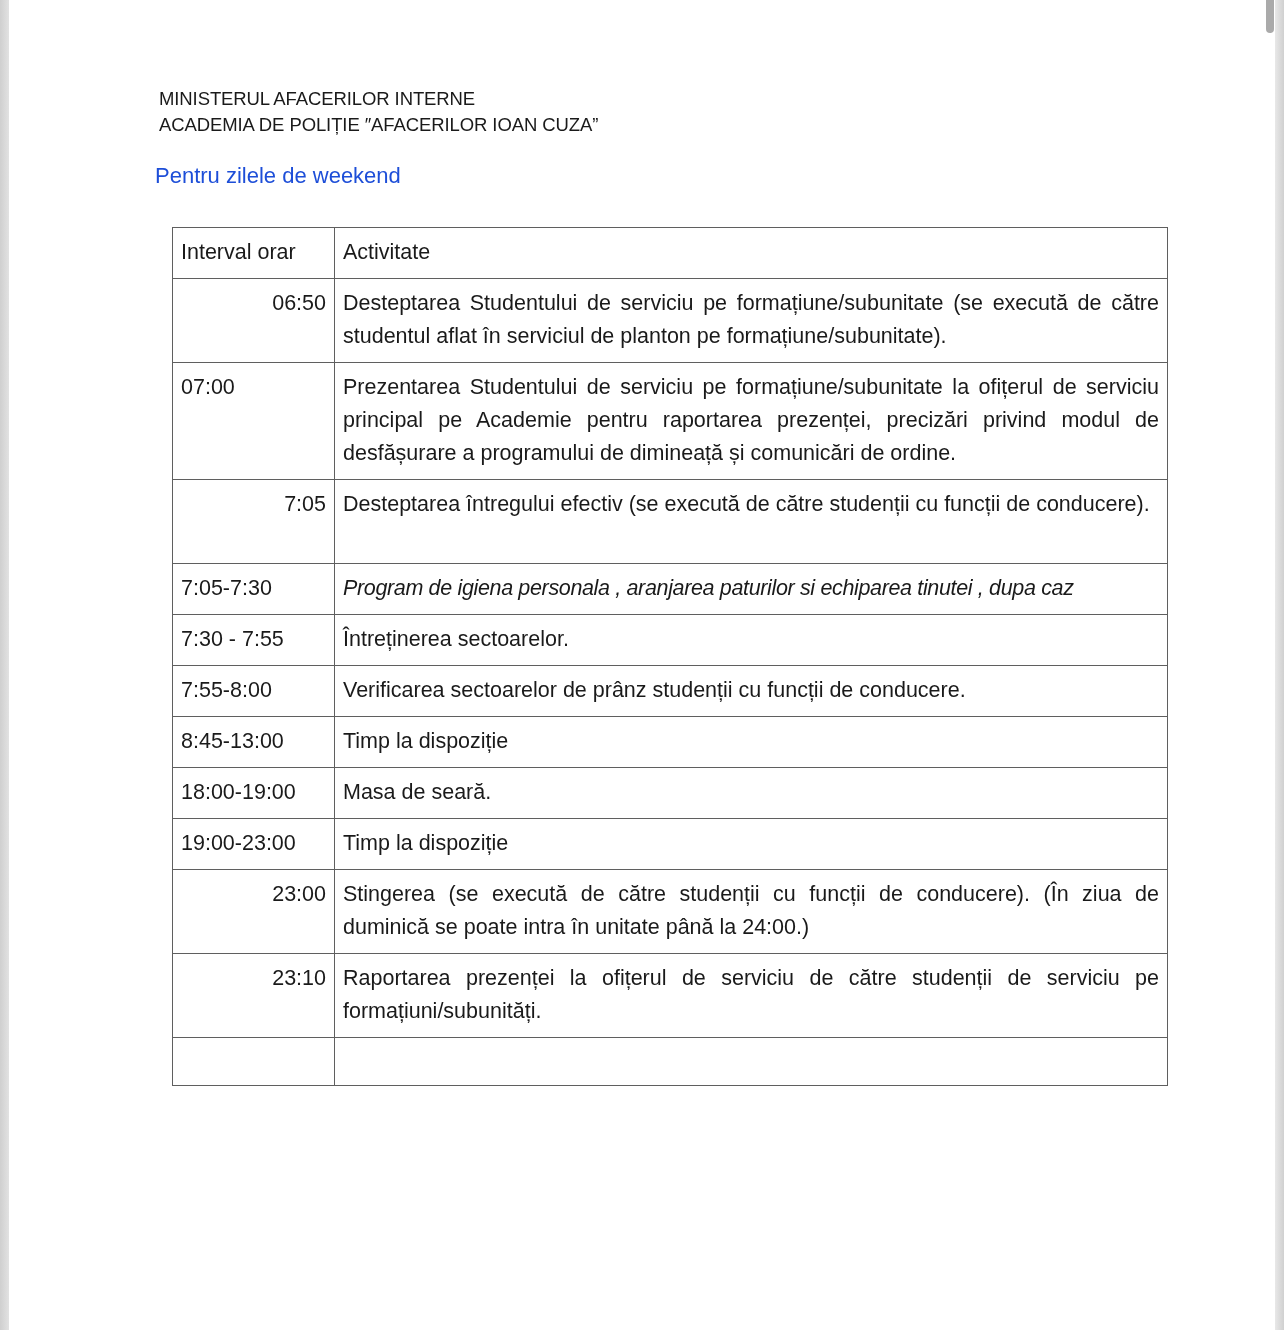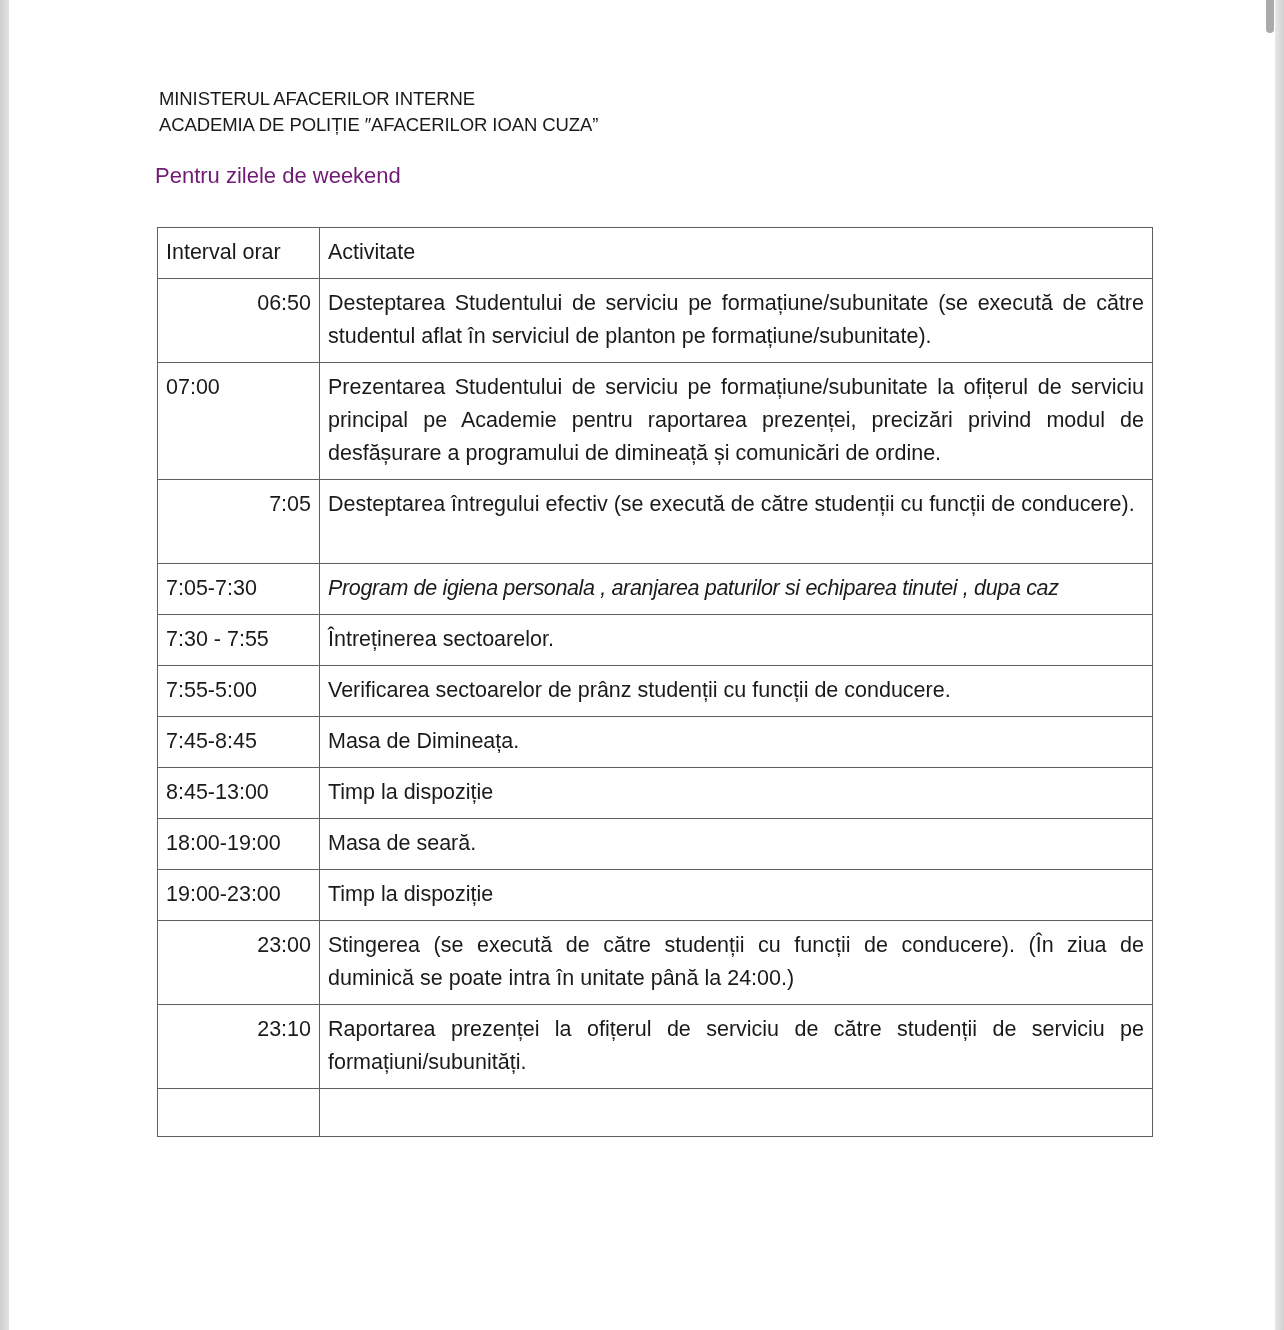--- a/index.html
+++ b/index.html
@@ -11,23 +11,23 @@
   }
   .gutter-left { position:absolute; left:0; top:0; width:9px; height:1330px;
     background:linear-gradient(to right,#cfcfcf,#e2e2e2); }
   .gutter-right { position:absolute; left:1275px; top:0; width:9px; height:1330px;
     background:linear-gradient(to right,#e8e8e8,#d0d0d0); }
   .page { position:absolute; left:9px; top:0; width:1266px; height:1330px; background:#ffffff; }
   .scroll-thumb { position:absolute; left:1266px; top:0; width:8px; height:33px;
     background:#aaaaaa; border-radius:0 0 5px 5px; }
   .header { position:absolute; left:159px; top:57px; color:#1a1a1a;
     font-size:18.5px; line-height:26px; letter-spacing:-0.1px;margin-top:29px; }
-  .subtitle { position:absolute; left:155px; top:163px; color:#701a75; font-size:22px;text-align:center; }
+  .subtitle { position:absolute; left:155px; top:163px; color:#1d4ed8; font-size:22px;text-align:center; }
   table.schedule {
-    position:absolute; left:157px; top:227px; width:996px;
+    position:absolute; left:172px; top:227px; width:996px;
     border-collapse:collapse; table-layout:fixed; color:#1a1a1a;
     font-size:21.5px; line-height:33px;
   }
   table.schedule td {
     border:1.5px solid #5f5f5f; vertical-align:top;
     padding:8px 8px 8px 8px;
   }
   table.schedule td.col-time { width:145px; }
   table.schedule td.col-act { text-align:justify; }
   tr.h1 td { height:34px; }
@@ -70,26 +70,22 @@
     </tr>
     <tr class="h1">
       <td class="col-time">7:05-7:30</td>
       <td class="col-act" style="text-align:left; letter-spacing:-0.35px;font-style:italic;">Program de igiena personala , aranjarea paturilor si echiparea tinutei , dupa caz</td>
     </tr>
     <tr class="h1">
       <td class="col-time">7:30 - 7:55</td>
       <td class="col-act">Întreținerea sectoarelor.</td>
     </tr>
     <tr class="h1">
-      <td class="col-time">7:55-5:00</td>
+      <td class="col-time">7:55-8:00</td>
       <td class="col-act">Verificarea sectoarelor de prânz studenții cu funcții de conducere.</td>
-    </tr>
-    <tr class="h1">
-      <td class="col-time">7:45-8:45</td>
-      <td class="col-act">Masa de Dimineața.</td>
     </tr>
     <tr class="h1">
       <td class="col-time">8:45-13:00</td>
       <td class="col-act">Timp la dispoziție</td>
     </tr>
     <tr class="h1">
       <td class="col-time">18:00-19:00</td>
       <td class="col-act">Masa de seară.</td>
     </tr>
     <tr class="h1">

